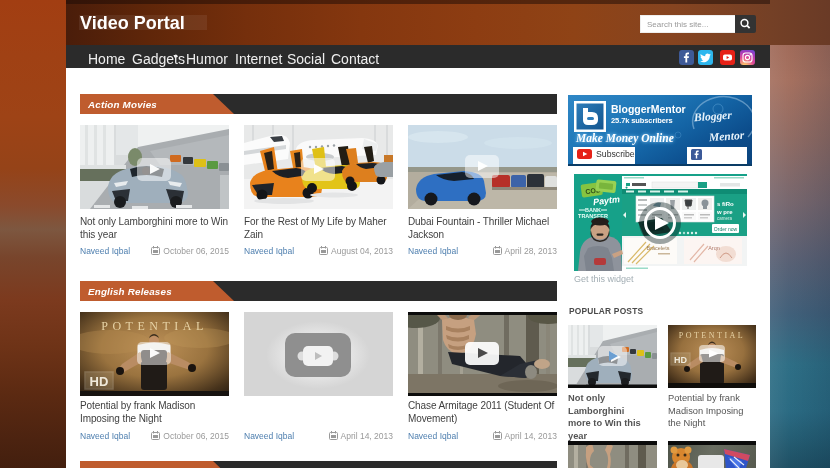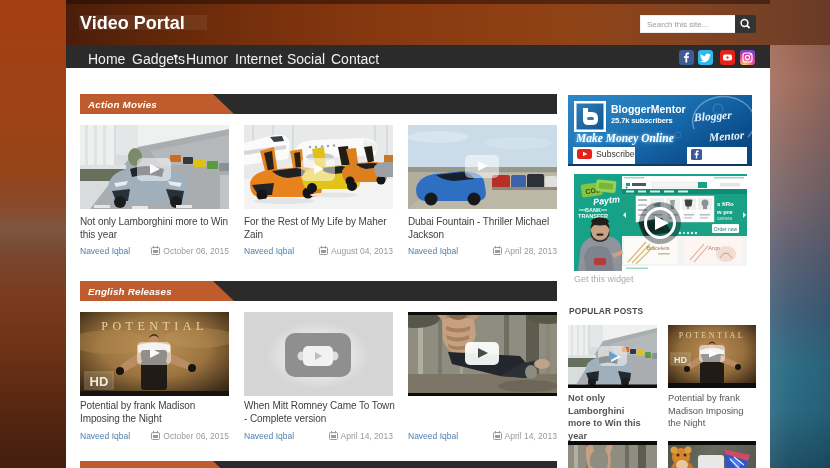--- a/index.html
+++ b/index.html
@@ -292,21 +292,21 @@
     <polygon points="92,64 118,66 124,58 134,54 130,48 112,52" fill="#2b2f36"></polygon>
     <ellipse cx="134" cy="52" rx="8" ry="5" fill="#c0a488"></ellipse>
     <ellipse cx="123" cy="60" rx="6" ry="7" fill="#8d8a80"></ellipse>
     <rect y="0" width="149" height="3" fill="#0c0c0c"></rect>
           <rect y="81" width="149" height="3" fill="#0c0c0c"></rect>
    </svg>
    <div class="play" style="left:57px;top:30px;background:rgba(255,255,255,.92);"></div>
    <div style="position:absolute;left:70px;top:36px;width:0;height:0;border-left:10px solid #4a4a4a;border-top:5.5px solid transparent;border-bottom:5.5px solid transparent;"></div>
   </div>
   <div class="ttl" style="left:14px;top:399px;">Potential by frank Madison<br>Imposing the Night</div>
-  <div class="ttl" style="left:178px;top:399px;">When Mitt Romney Came To Town<br>- Complete version</div>
+  <div class="ttl" style="left:342px;top:399px;">Chase Armitage 2011 (Student Of<br>Movement)</div>
   <div class="meta" style="left:14px;top:431px;">
         <span class="au">Naveed Iqbal</span>
         <span class="dt"><svg class="cal" width="9" height="9" viewBox="0 0 9 9">
             <rect x=".5" y="1.5" width="8" height="7" rx="1" fill="none" stroke="#999"></rect>
             <line x1="2.5" y1="0" x2="2.5" y2="2.5" stroke="#999"></line>
             <line x1="6.5" y1="0" x2="6.5" y2="2.5" stroke="#999"></line>
             <rect x="2" y="4" width="5" height="3" fill="#999"></rect>
           </svg>October 06, 2015</span>
       </div>
   <div class="meta" style="left:178px;top:431px;">

